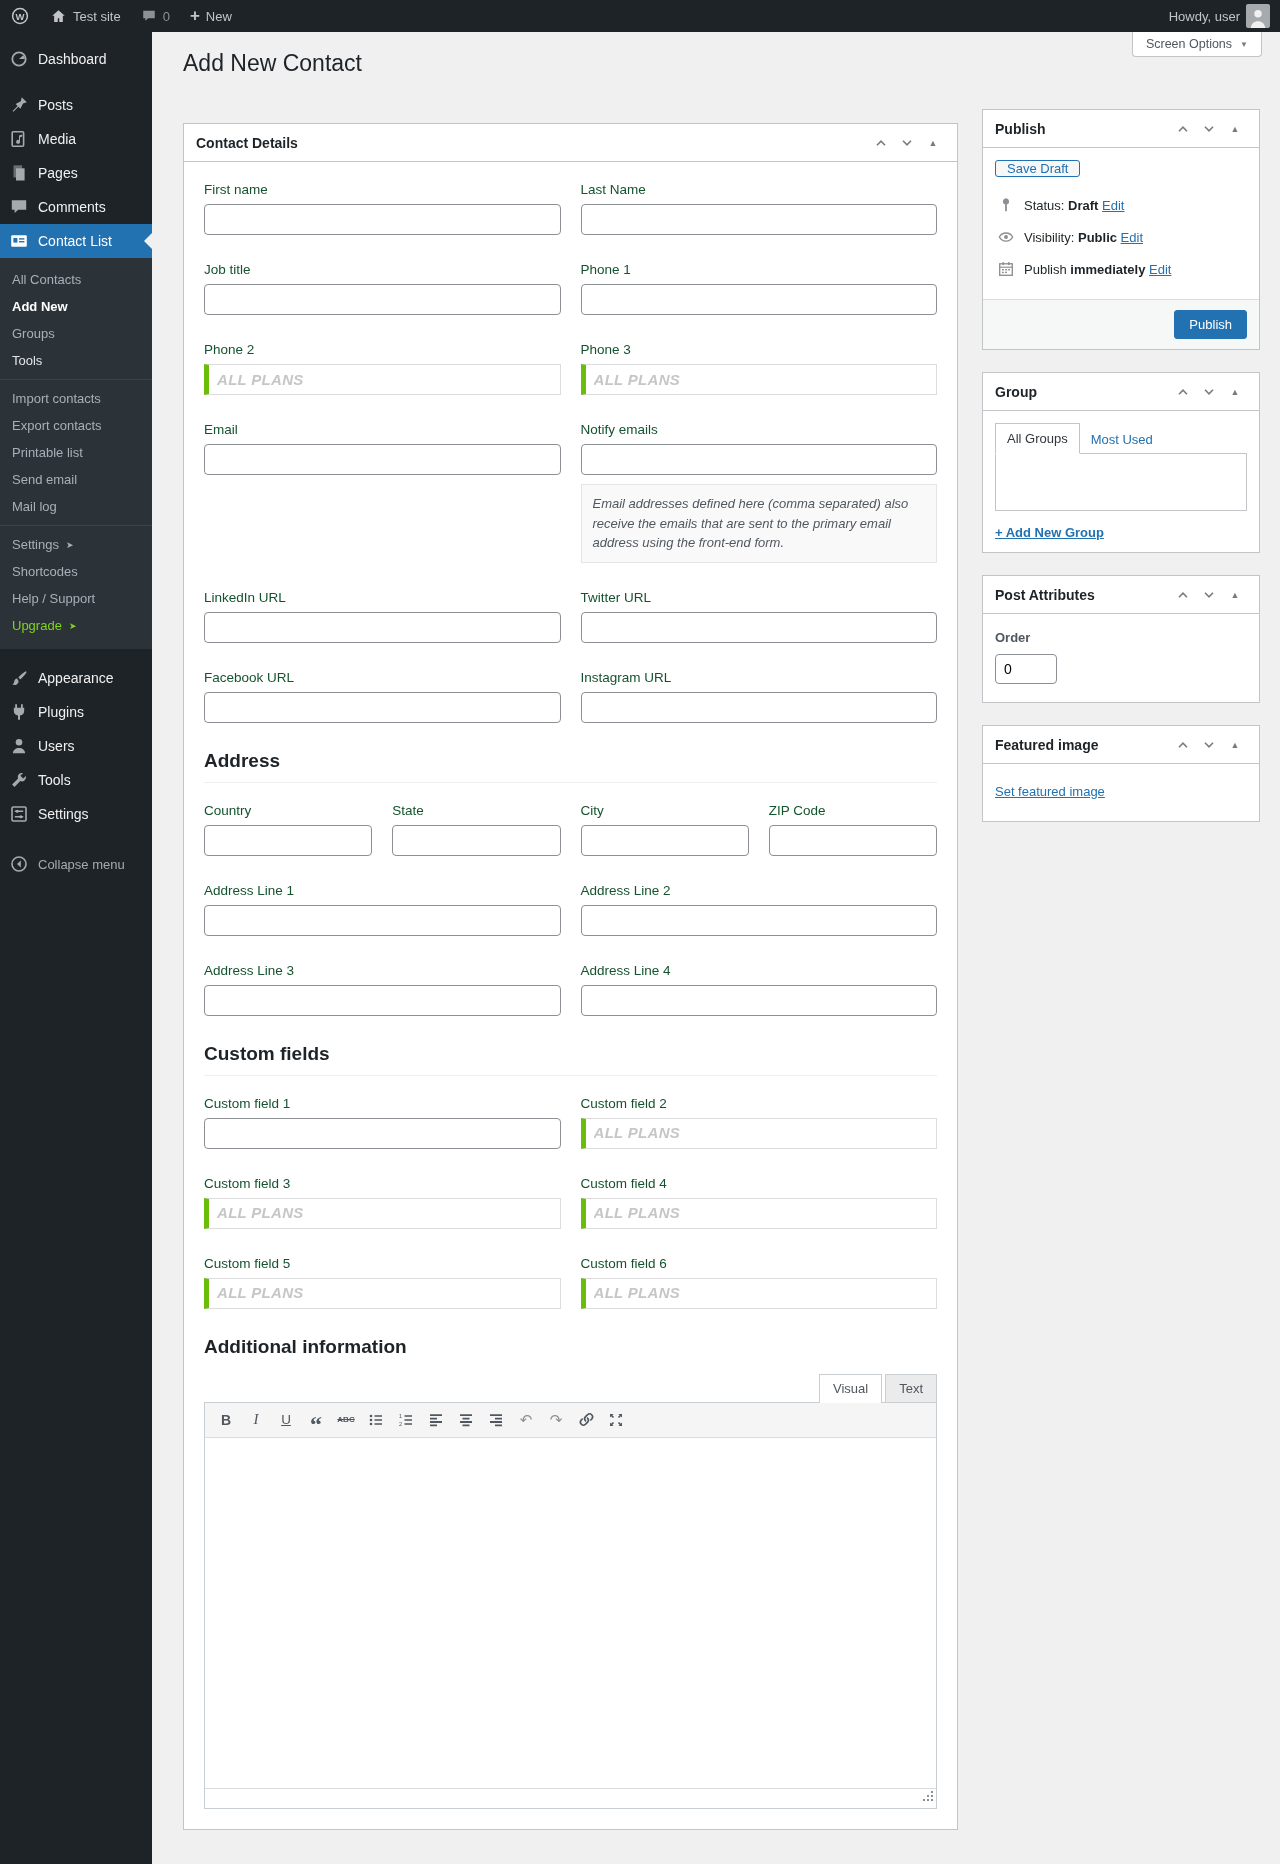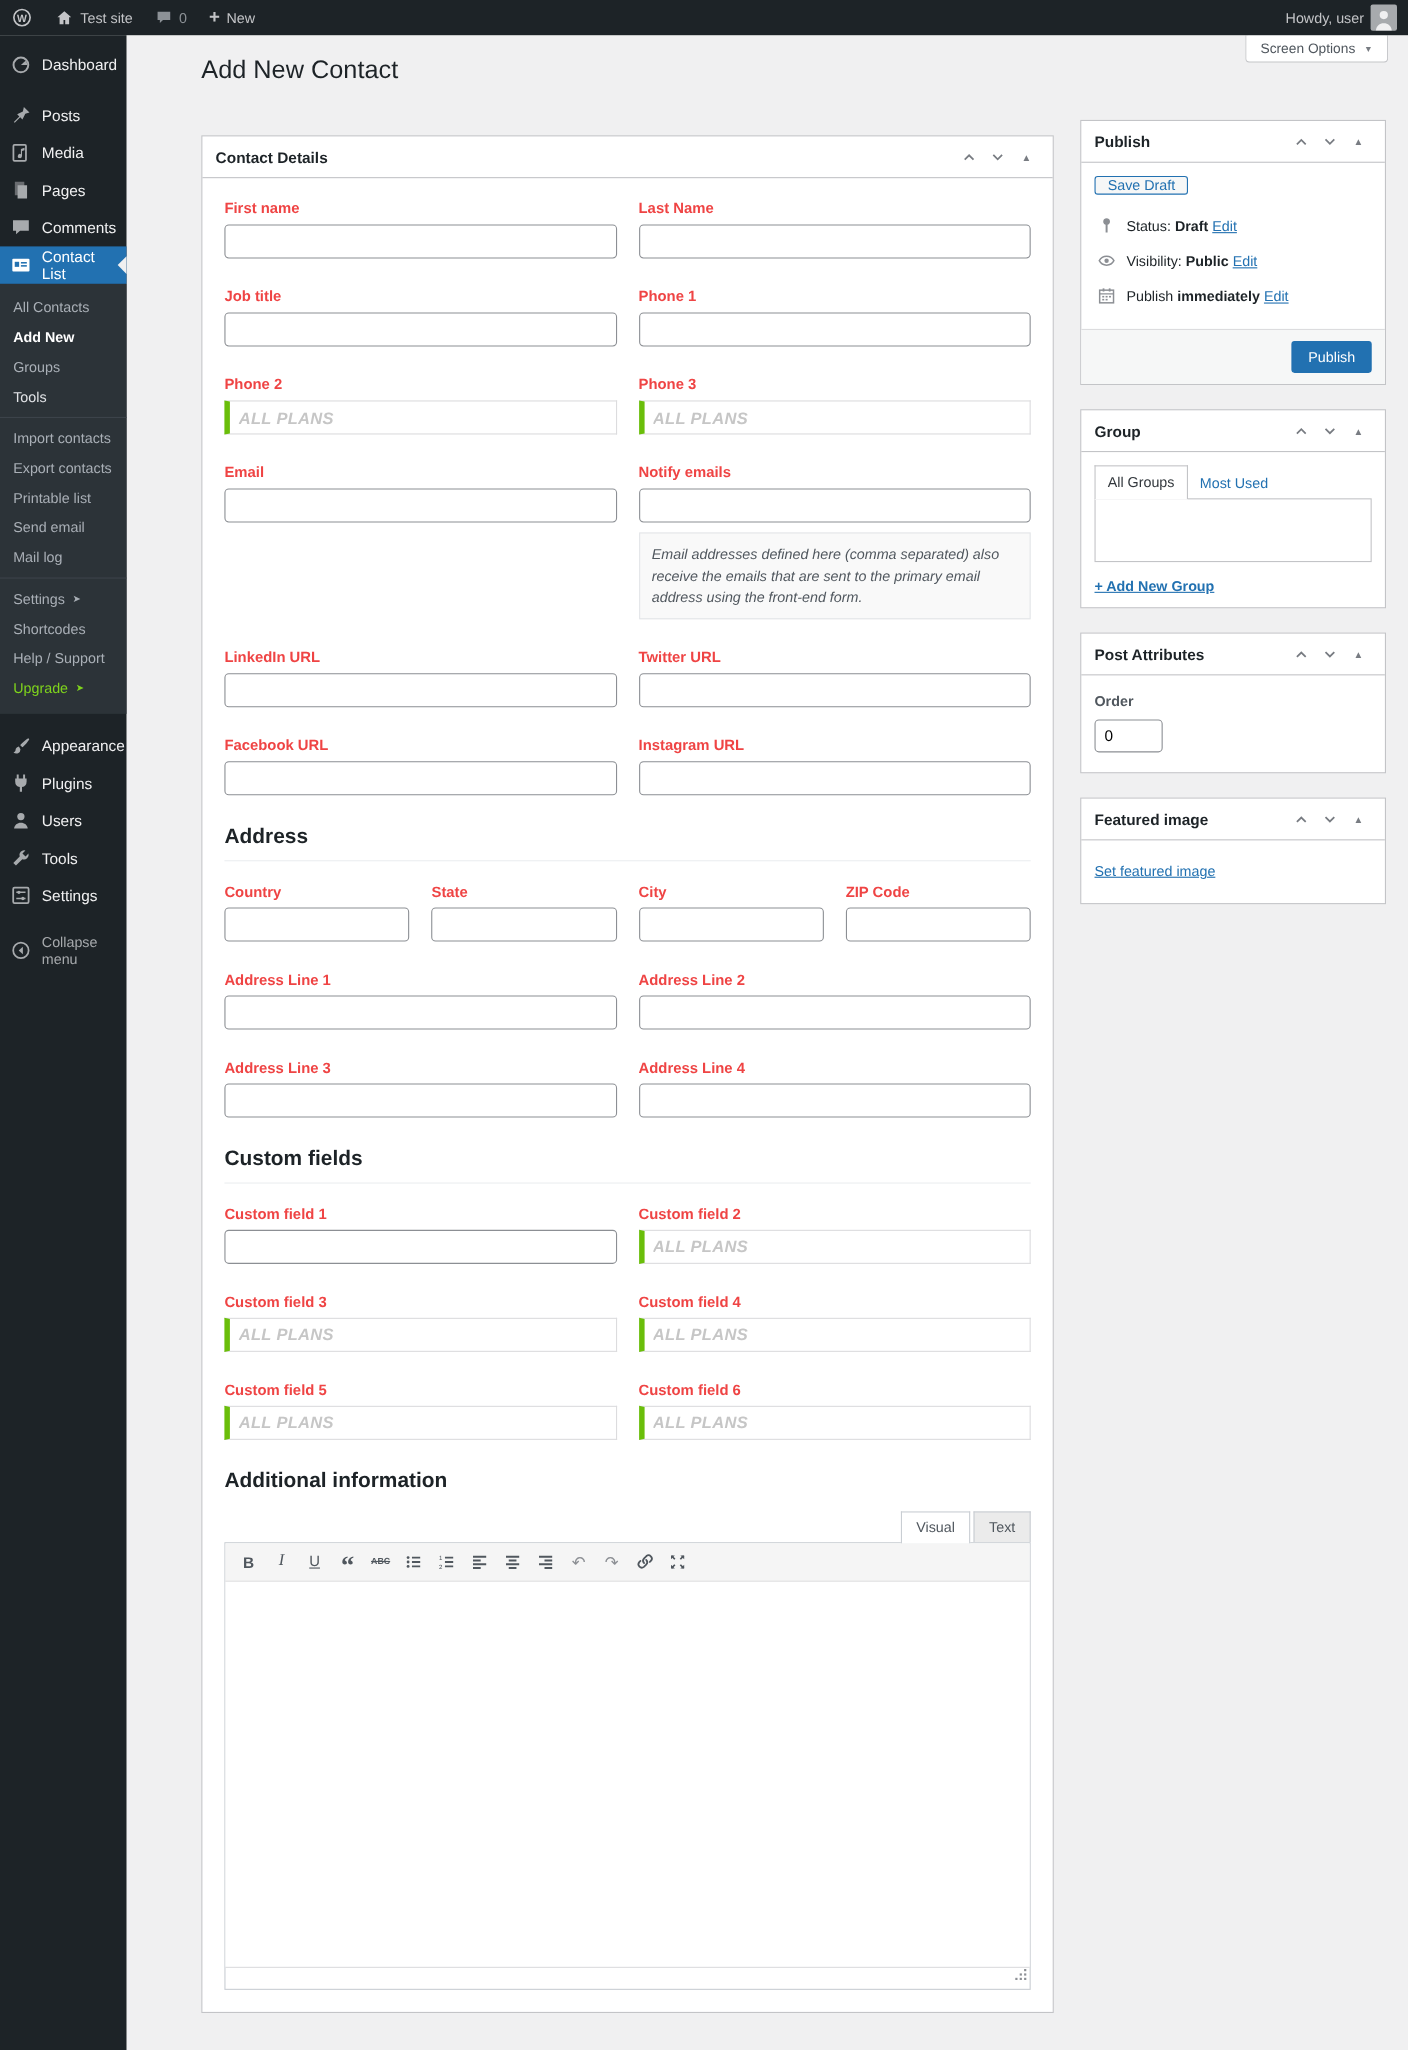--- a/index.html
+++ b/index.html
@@ -10,21 +10,21 @@
   }
   
   .admin-bar { position:absolute; top:0; left:0; right:0; height:32px; background:#1d2327;
     display:flex; justify-content:space-between; align-items:center; z-index:50; color:#c3c4c7; font-size:13px; }
   .ab-group { display:flex; align-items:stretch; height:100%; }
   .ab-item { display:flex; align-items:center; gap:6px; padding:0 10px; cursor:pointer; }
   .ab-item svg { display:block; }
   .ab-plus { font-size:17px; font-weight:bold; line-height:1; margin-top:-2px; }
   .avatar { width:24px; height:24px; background:#a7aaad; border-radius:2px; display:flex; align-items:flex-end; justify-content:center; overflow:hidden; }
   
-  .sidebar { position:absolute; top:32px; left:0; bottom:0; width:115px; background:#1d2327; color:#f0f0f1; font-size:14px; padding-top:10px; }
+  .sidebar { position:absolute; top:32px; left:0; bottom:0; width:152px; background:#1d2327; color:#f0f0f1; font-size:14px; padding-top:10px; }
   .menu-item { height:34px; display:flex; align-items:center; gap:9px; padding:0 9px; cursor:pointer; position:relative; }
   .menu-item .mi-icon { width:20px; height:20px; color:#a7aaad; flex:0 0 20px; }
   .menu-item.active { background:#2271b1; color:#fff; }
   .menu-item.active .mi-icon { color:#fff; }
   .menu-item.active .notch { position:absolute; right:0; top:50%; margin-top:-8px; width:0; height:0;
     border-top:8px solid transparent; border-bottom:8px solid transparent; border-right:8px solid #f0f0f1; }
   .menu-gap { height:12px; }
   .submenu { background:#2c3338; padding:8px 0 10px; font-size:13px; }
   .submenu-item { padding:6px 12px; color:#a9afb6; cursor:pointer; display:flex; align-items:center; gap:7px; }
   .submenu-item.current { color:#fff; font-weight:bold; }
@@ -48,21 +48,21 @@
   .postbox-header { display:flex; justify-content:space-between; align-items:center; border-bottom:1px solid #c3c4c7; padding:0 12px; height:38px; }
   .postbox-header h2 { font-size:14px; font-weight:bold; color:#1d2327; }
   .handle-actions { display:flex; align-items:center; gap:2px; color:#787c82; }
   .handle-btn { background:none; border:none; width:24px; height:24px; color:#787c82; cursor:pointer; display:flex; align-items:center; justify-content:center; }
   .toggle-tri { font-size:9px; }
   .inside { padding:20px; }
   .side-col .inside { padding:12px; font-size:13px; }
   
   .frow { display:flex; gap:20px; margin-bottom:27px; }
   .fcol { flex:1; min-width:0; }
-  .fcol label { display:block; font-size:13.5px; font-weight:bold; margin-bottom:7px; color:#ef4444; }
+  .fcol label { display:block; font-size:13.5px; font-weight:normal; margin-bottom:7px; color:#14532d; }
   .txt { width:100%; height:31px; border:1px solid #8c8f94; border-radius:4px; padding:0 8px; font-size:14px; color:#2c3338; background:#fff; font-family:inherit; }
   .locked { border:1px solid #dcdcde; border-left:5px solid #6abe0a; border-radius:0; }
   .locked::placeholder { color:#c6c6c6; font-style:italic; font-weight:bold; font-size:15px; letter-spacing:.3px; }
   .help-box { margin-top:9px; background:#f9f9f9; border:1px solid #e3e5e8; padding:9px 11px; font-size:13px; color:#50575e; line-height:1.5;font-style:italic; }
   .section-h { font-size:19px; font-weight:bold; margin:10px 0 10px; }
   .section-rule { border:0; border-top:1px solid #eceef0; margin:0 0 20px; }
   
   .editor-wrap { margin-top:16px; }
   .editor-tabs { display:flex; justify-content:flex-end; }
   .etab { font-family:inherit; font-size:13px; color:#50575e; padding:6px 13px; border:1px solid #c9ced3; background:#ebebeb; cursor:pointer; margin-left:3px; border-bottom:none; }

